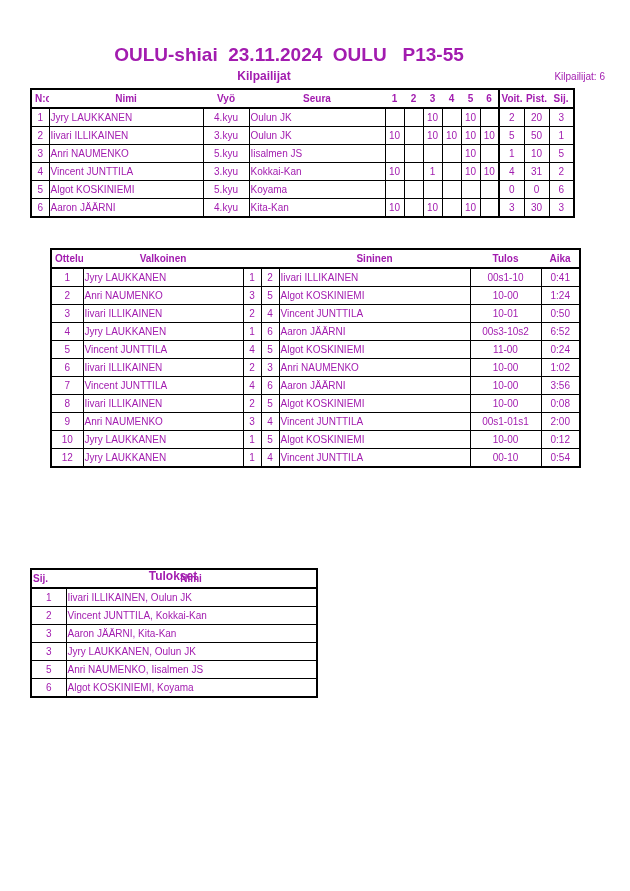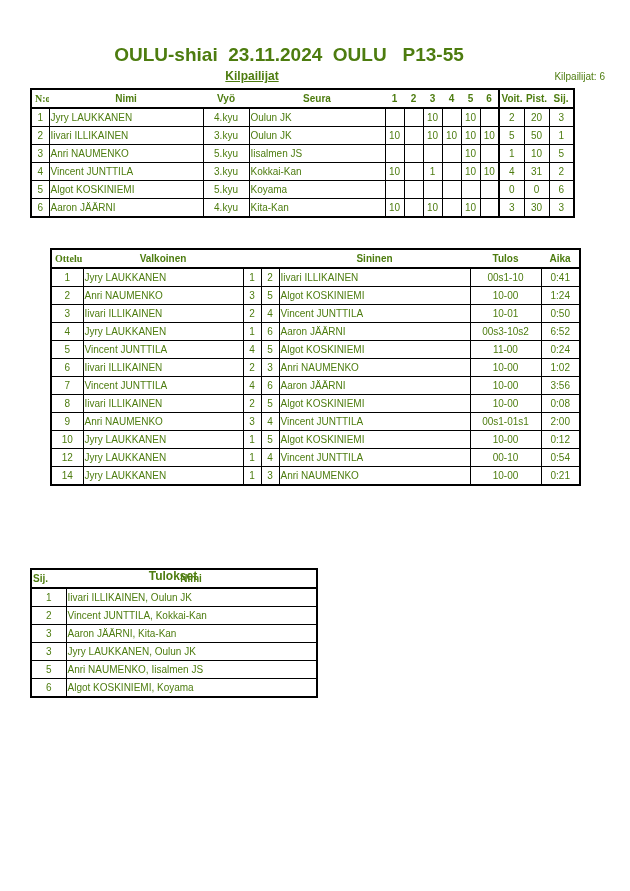--- a/index.html
+++ b/index.html
@@ -1,41 +1,41 @@
 <!DOCTYPE html>
 <html><head>
 <meta charset="utf-8">
 <style>
   html,body{margin:0;padding:0;background:#fff;}
   .doc{
-    position:relative;width:630px;height:891px;background:#ffffff;color:#4d7c0f;
+    position:relative;width:630px;height:891px;background:#ffffff;color:#a21caf;
     font-family:"Liberation Sans","DejaVu Sans",sans-serif;overflow:hidden;
   }
   .main-title{
     position:absolute;top:44px;left:0;width:578px;text-align:center;
     font-size:19px;font-weight:bold;white-space:pre;letter-spacing:0px;
   }
   .sub-title{position:absolute;font-size:12px;font-weight:bold;text-align:center;}
-  .sub-kilpailijat{top:69px;left:0;width:504px;text-decoration:underline;}
+  .sub-kilpailijat{top:69px;left:12px;width:504px;}
   .sub-ottelut{top:230px;left:0;width:560px;}
   .sub-tulokset{top:549px;left:30px;width:286px;margin-top:20px;}
   .count-label{position:absolute;top:71px;right:25px;font-size:10px;}
   table{
     position:absolute;left:30px;border-collapse:collapse;table-layout:fixed;
     border:2px solid #000;font-size:10px;
   }
   .t1{top:88px;width:543px;}
   .t2{top:248px;width:529px;margin-left:20px;}
   .t3{top:568px;width:286px;}
   td,th{height:17px;padding:0;overflow:hidden;white-space:nowrap;vertical-align:middle;}
   td{border:1px solid #000;}
   th{border:none;border-bottom:2px solid #000;font-weight:bold;font-size:10px;text-align:center;}
   .al{text-align:left;padding-left:1px;}
   .ac{text-align:center;}
-  .hl{text-align:left;padding-left:3px;font-family:Liberation Serif, serif;}
+  .hl{text-align:center;padding-left:3px;}
   .thickL{border-left:2px solid #000 !important;}
 </style>
 </head>
 <body>
 
 <div class="doc">
 
   <div class="main-title">OULU-shiai  23.11.2024  OULU   P13-55</div>
   <div class="sub-title sub-kilpailijat">Kilpailijat</div>
   <div class="count-label">Kilpailijat: 6</div>
@@ -282,29 +282,20 @@
         </tr>
         <tr>
           <td class="ac">12</td>
           <td class="al">Jyry LAUKKANEN</td>
           <td class="ac">1</td>
           <td class="ac">4</td>
           <td class="al">Vincent JUNTTILA</td>
           <td class="ac">00-10</td>
           <td class="ac">0:54</td>
         </tr>
-        <tr>
-          <td class="ac">14</td>
-          <td class="al">Jyry LAUKKANEN</td>
-          <td class="ac">1</td>
-          <td class="ac">3</td>
-          <td class="al">Anri NAUMENKO</td>
-          <td class="ac">10-00</td>
-          <td class="ac">0:21</td>
-        </tr>
       </tbody>
   </table>
 
   <div class="sub-title sub-tulokset">Tulokset</div>
 
   <table class="t3">
     <colgroup>
       <col style="width:35px">
         <col style="width:251px">
     </colgroup>

